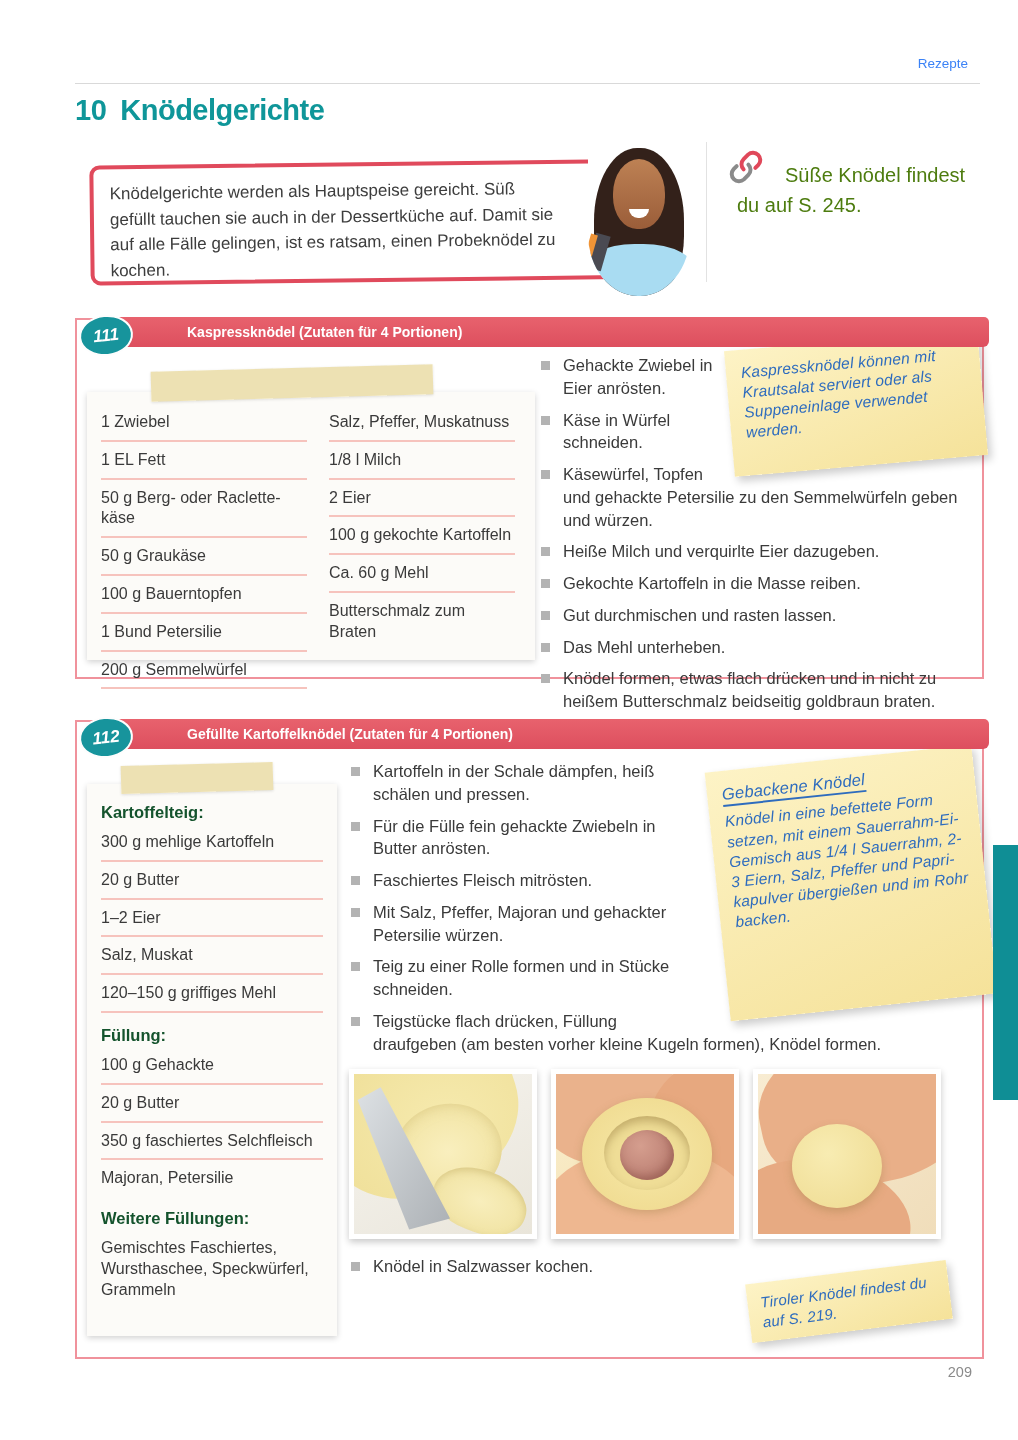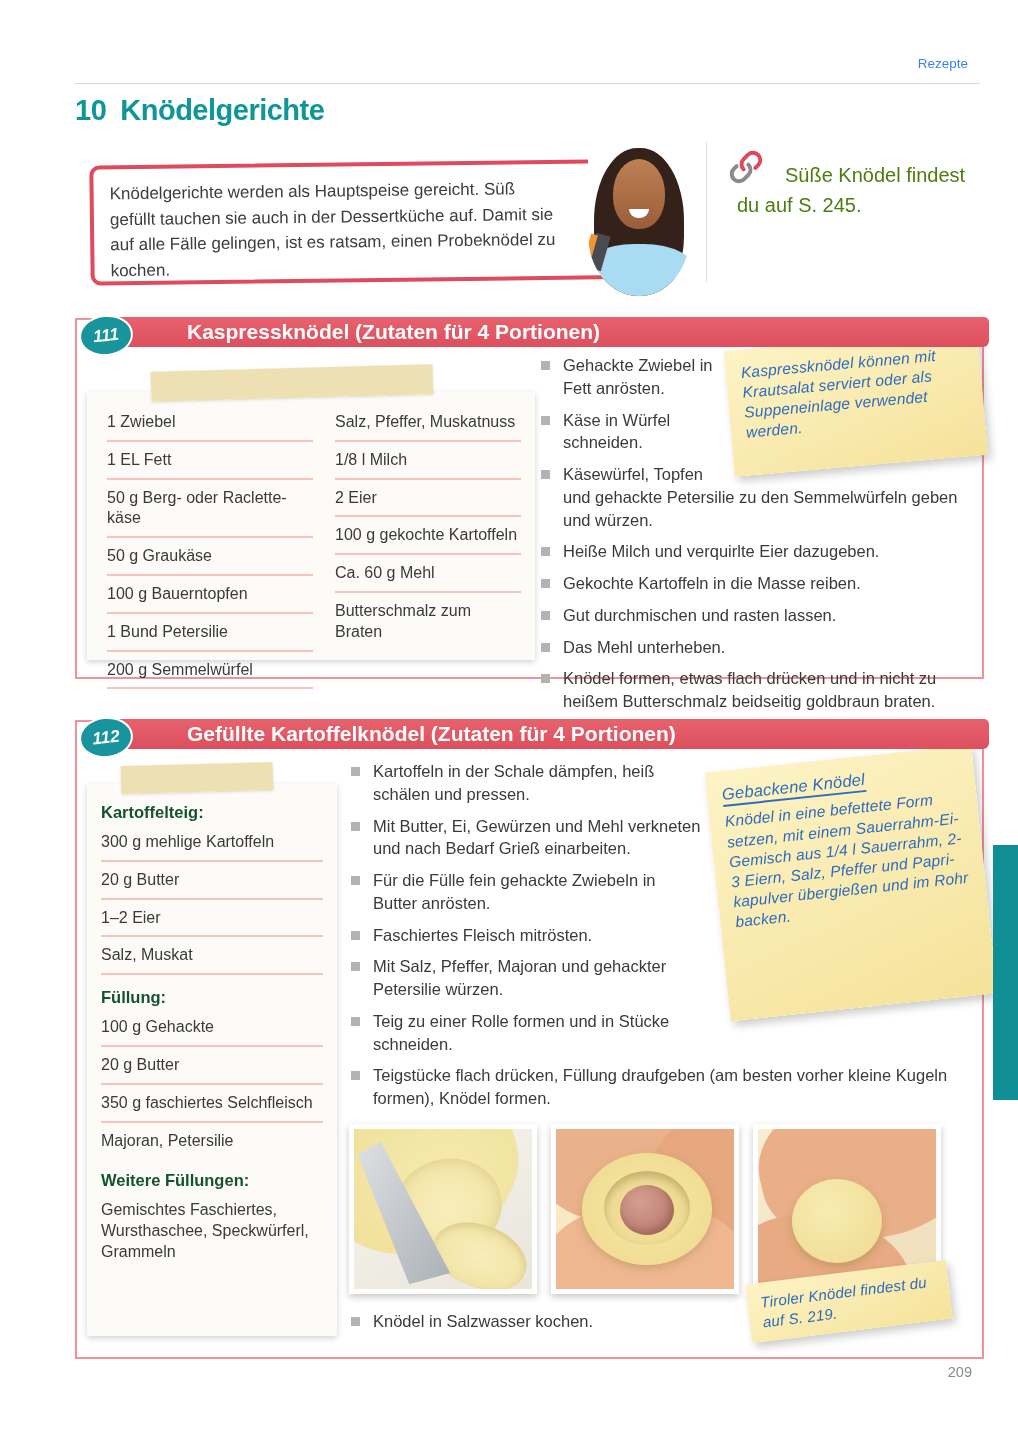--- a/index.html
+++ b/index.html
@@ -30,27 +30,27 @@
   .divider-v{position:absolute;left:706px;top:142px;width:1px;height:140px;background:#e2e2e2;}
   .crossref{position:absolute;left:727px;top:150px;width:252px;}
   .crossref-icon{position:absolute;left:0;top:-2px;width:38px;height:38px;}
   .crossref-text{margin:10px;font-size:20px;line-height:1.5;text-indent:48px;color:#4d7c0f;}
   
   .recipe-card{position:absolute;left:75px;width:905px;background:#fff;border:2px solid #f0929c;}
   .card-111{top:318px;height:357px;}
   .card-112{top:720px;height:635px;}
   .banner{position:absolute;top:-3px;left:12px;right:-7px;height:30px;
     background:linear-gradient(180deg,#e8626d,#dd4f5e);border-radius:14px 5px 6px 10px;z-index:2;}
-  .banner-title{display:block;margin-left:98px;line-height:30px;color:#fff;font-weight:bold;font-size:21px;}
+  .banner-title{display:block;margin-left:98px;line-height:30px;color:#fff;font-weight:bold;font-size:14px;}
   .badge{position:absolute;left:2px;top:-5px;width:50px;height:37px;background:#17949c;border:2px solid #fdfdfd;
     border-radius:50%;color:#fff;font-weight:bold;font-style:italic;font-size:17px;text-align:center;line-height:37px;
     transform:rotate(-6deg);z-index:3;}
   
   .ingredients{position:absolute;background:#fcfbf8;box-shadow:0 2px 6px rgba(0,0,0,0.18);}
-  .ing-111{left:10px;top:72px;width:448px;height:268px;padding:12px 14px;box-sizing:border-box;display:flex;gap:22px;justify-content:flex-end;}
+  .ing-111{left:10px;top:72px;width:448px;height:268px;padding:12px 14px;box-sizing:border-box;display:flex;gap:22px;}
   .ing-112{left:10px;top:62px;width:250px;height:552px;padding:6px 14px;box-sizing:border-box;}
   .tape{position:absolute;background:rgba(236,222,173,0.92);box-shadow:0 1px 3px rgba(0,0,0,0.12);transform:rotate(-1.5deg);z-index:4;}
   .tape-111{top:-24px;left:64px;width:282px;height:30px;}
   .tape-112{top:-20px;left:34px;width:152px;height:28px;}
   ul.ing-col{list-style:none;margin:0;padding:0;}
   .ing-col-1{width:206px;}
   .ing-col-2{width:186px;}
   ul.ing-col li{font-size:16px;line-height:1.3;padding:8px 0 7px;border-bottom:2px solid #f6c3bd;hyphens:manual;}
   ul.ing-col li.nl{border-bottom:none;}
   .ing-heading{font-weight:bold;font-size:16.5px;color:#14532d;margin:13px 0 2px;}
@@ -150,21 +150,21 @@
       <li>Ca. 60 g Mehl</li>
       <li class="nl">Butterschmalz zum Braten</li>
     </ul>
   </div>
 
   <div class="steps-area steps-area-111">
     <div class="sticky note-1 float-note">
       <p>Kaspressknödel können mit Krautsalat serviert oder als Suppeneinlage verwendet werden.</p>
     </div>
     <ul class="steps">
-      <li>Gehackte Zwiebel in Fett anrösten.</li>
+      <li>Gehackte Zwiebel in Eier anrösten.</li>
       <li>Käse in Würfel schneiden.</li>
       <li>Käsewürfel, Top­fen und gehackte Petersilie zu den Semmelwürfeln geben und würzen.</li>
       <li>Heiße Milch und verquirlte Eier dazugeben.</li>
       <li>Gekochte Kartoffeln in die Masse reiben.</li>
       <li>Gut durchmischen und rasten lassen.</li>
       <li>Das Mehl unterheben.</li>
       <li>Knödel formen, etwas flach drücken und in nicht zu heißem Butterschmalz beidseitig goldbraun braten.</li>
     </ul>
   </div>
 </section>
@@ -176,20 +176,21 @@
   <span class="badge">112</span>
 
   <div class="ingredients ing-112">
     <div class="tape tape-112"></div>
     <div class="ing-heading">Kartoffelteig:</div>
     <ul class="ing-col">
       <li>300 g mehlige Kartoffeln</li>
       <li>20 g Butter</li>
       <li>1–2 Eier</li>
       <li>Salz, Muskat</li>
+      <li>120–150 g griffiges Mehl</li>
     </ul>
     <div class="ing-heading">Füllung:</div>
     <ul class="ing-col">
       <li>100 g Gehackte</li>
       <li>20 g Butter</li>
       <li>350 g faschiertes Selch­fleisch</li>
       <li class="nl">Majoran, Petersilie</li>
     </ul>
     <div class="ing-heading">Weitere Füllungen:</div>
     <ul class="ing-col">
@@ -197,21 +198,20 @@
     </ul>
   </div>
 
   <div class="steps-area steps-area-112">
     <div class="sticky note-2 float-note">
       <p><span class="note-title">Gebackene Knödel</span><br>
       <span>Knödel in eine befettete Form setzen, mit einem Sauerrahm-Ei-Gemisch aus 1/4 l Sauerrahm, 2-3 Eiern, Salz, Pfeffer und Papri­kapulver übergießen und im Rohr backen.</span></p>
     </div>
     <ul class="steps">
       <li>Kartoffeln in der Schale dämpfen, heiß schälen und pressen.</li>
-      <li>Mit Butter, Ei, Gewürzen und Mehl ver­kneten und nach Bedarf Grieß einarbei­ten.</li>
       <li>Für die Fülle fein gehackte Zwiebeln in Butter anrösten.</li>
       <li>Faschiertes Fleisch mitrösten.</li>
       <li>Mit Salz, Pfeffer, Majoran und gehack­ter Petersilie würzen.</li>
       <li>Teig zu einer Rolle formen und in Stücke schneiden.</li>
       <li>Teigstücke flach drücken, Füllung draufgeben (am besten vorher kleine Ku­geln formen), Knödel formen.</li>
     </ul>
     <div class="photo-row">
       <div class="photo">
         <div class="photo-img p1">
           <div class="roll"></div>

